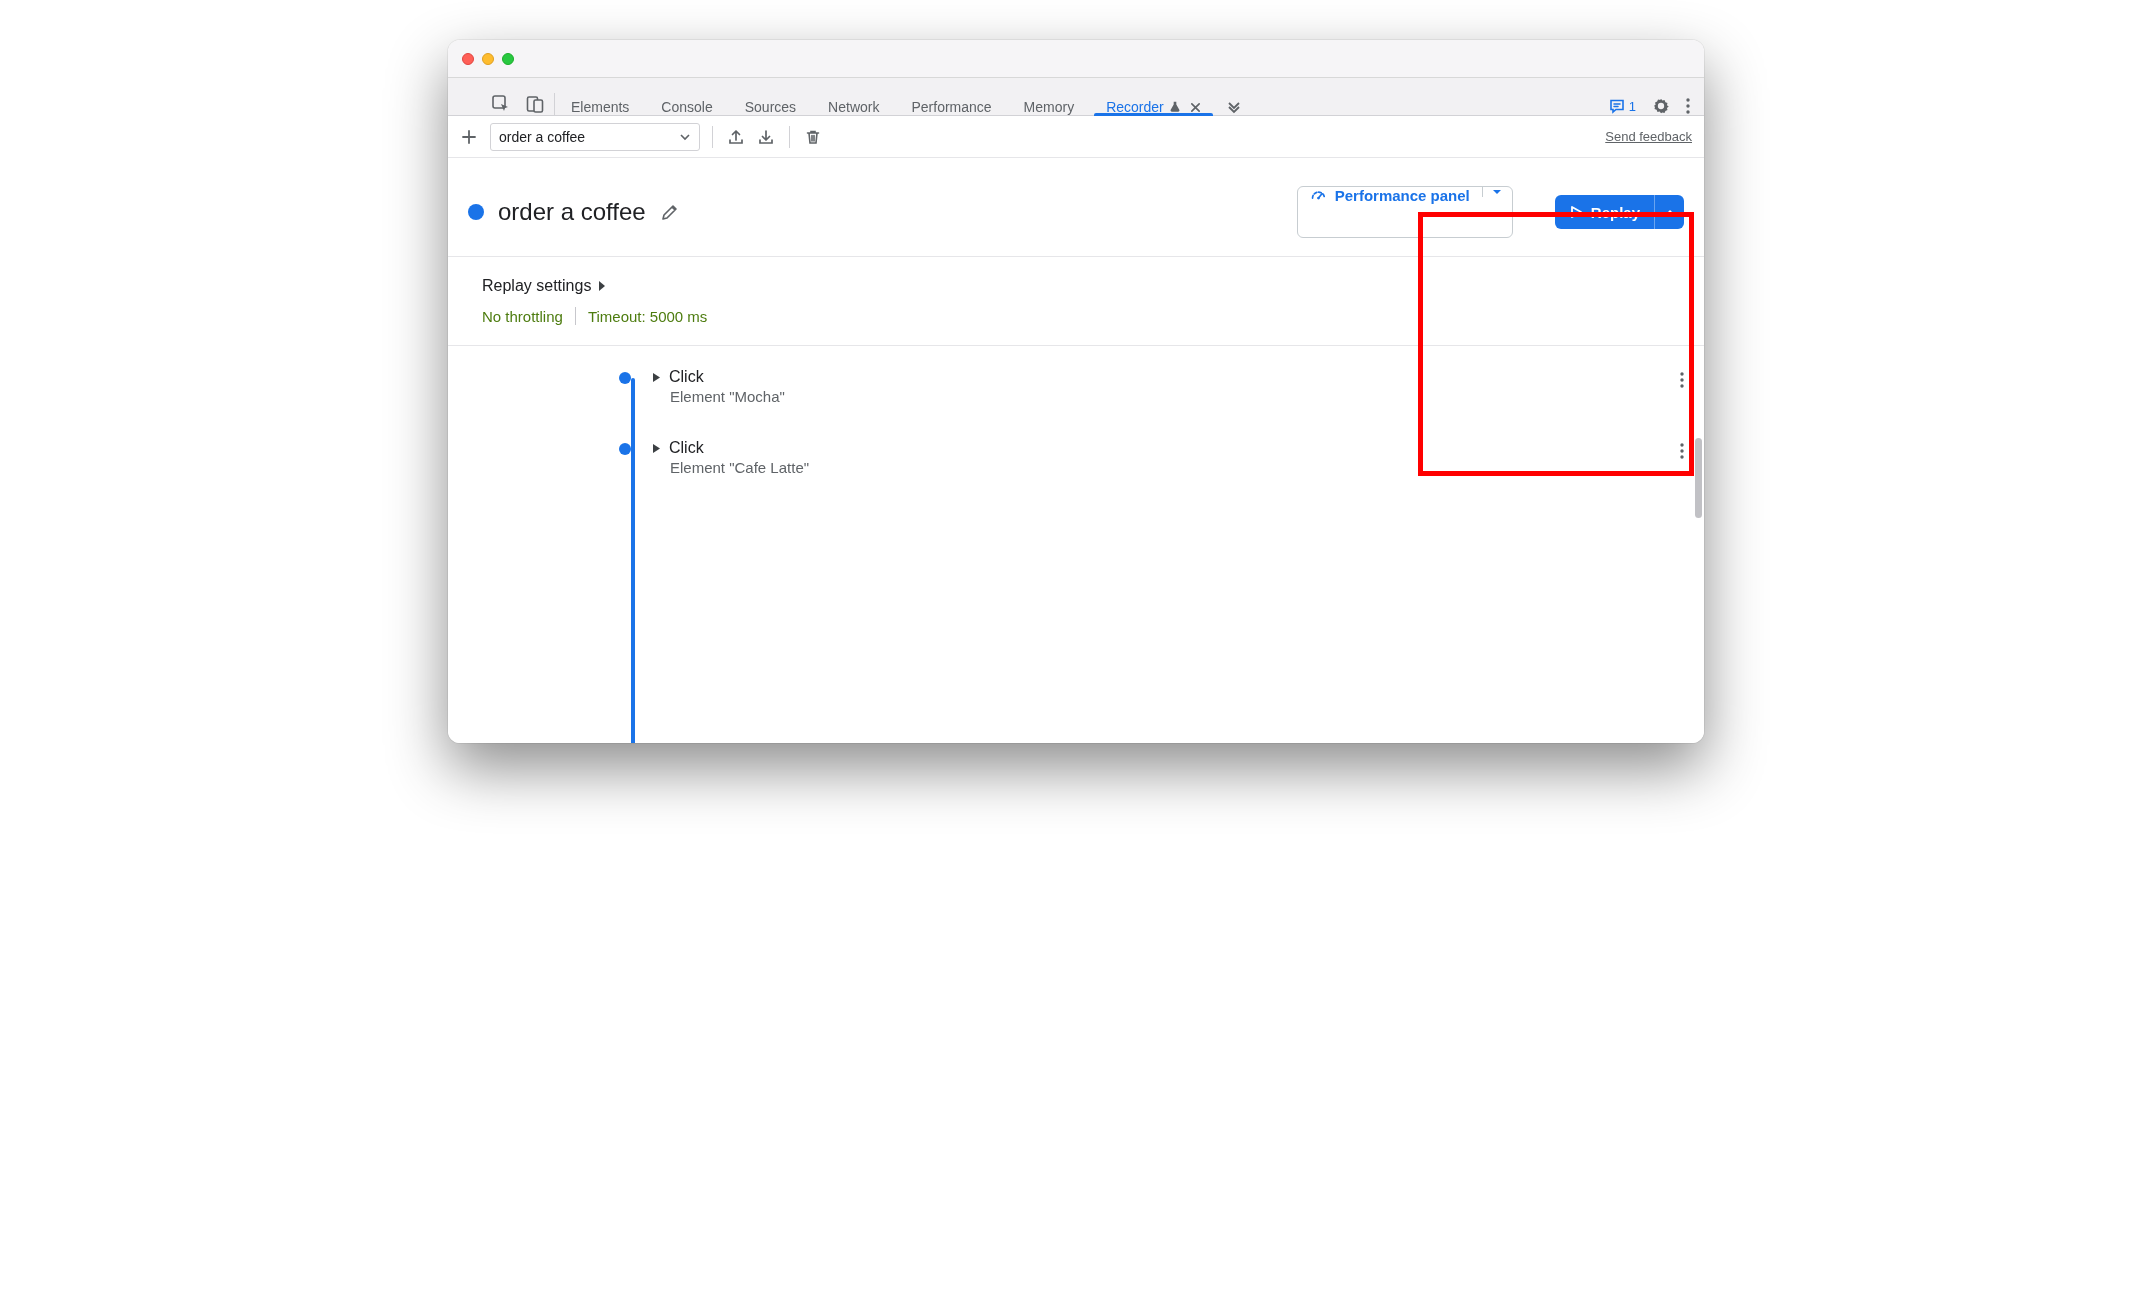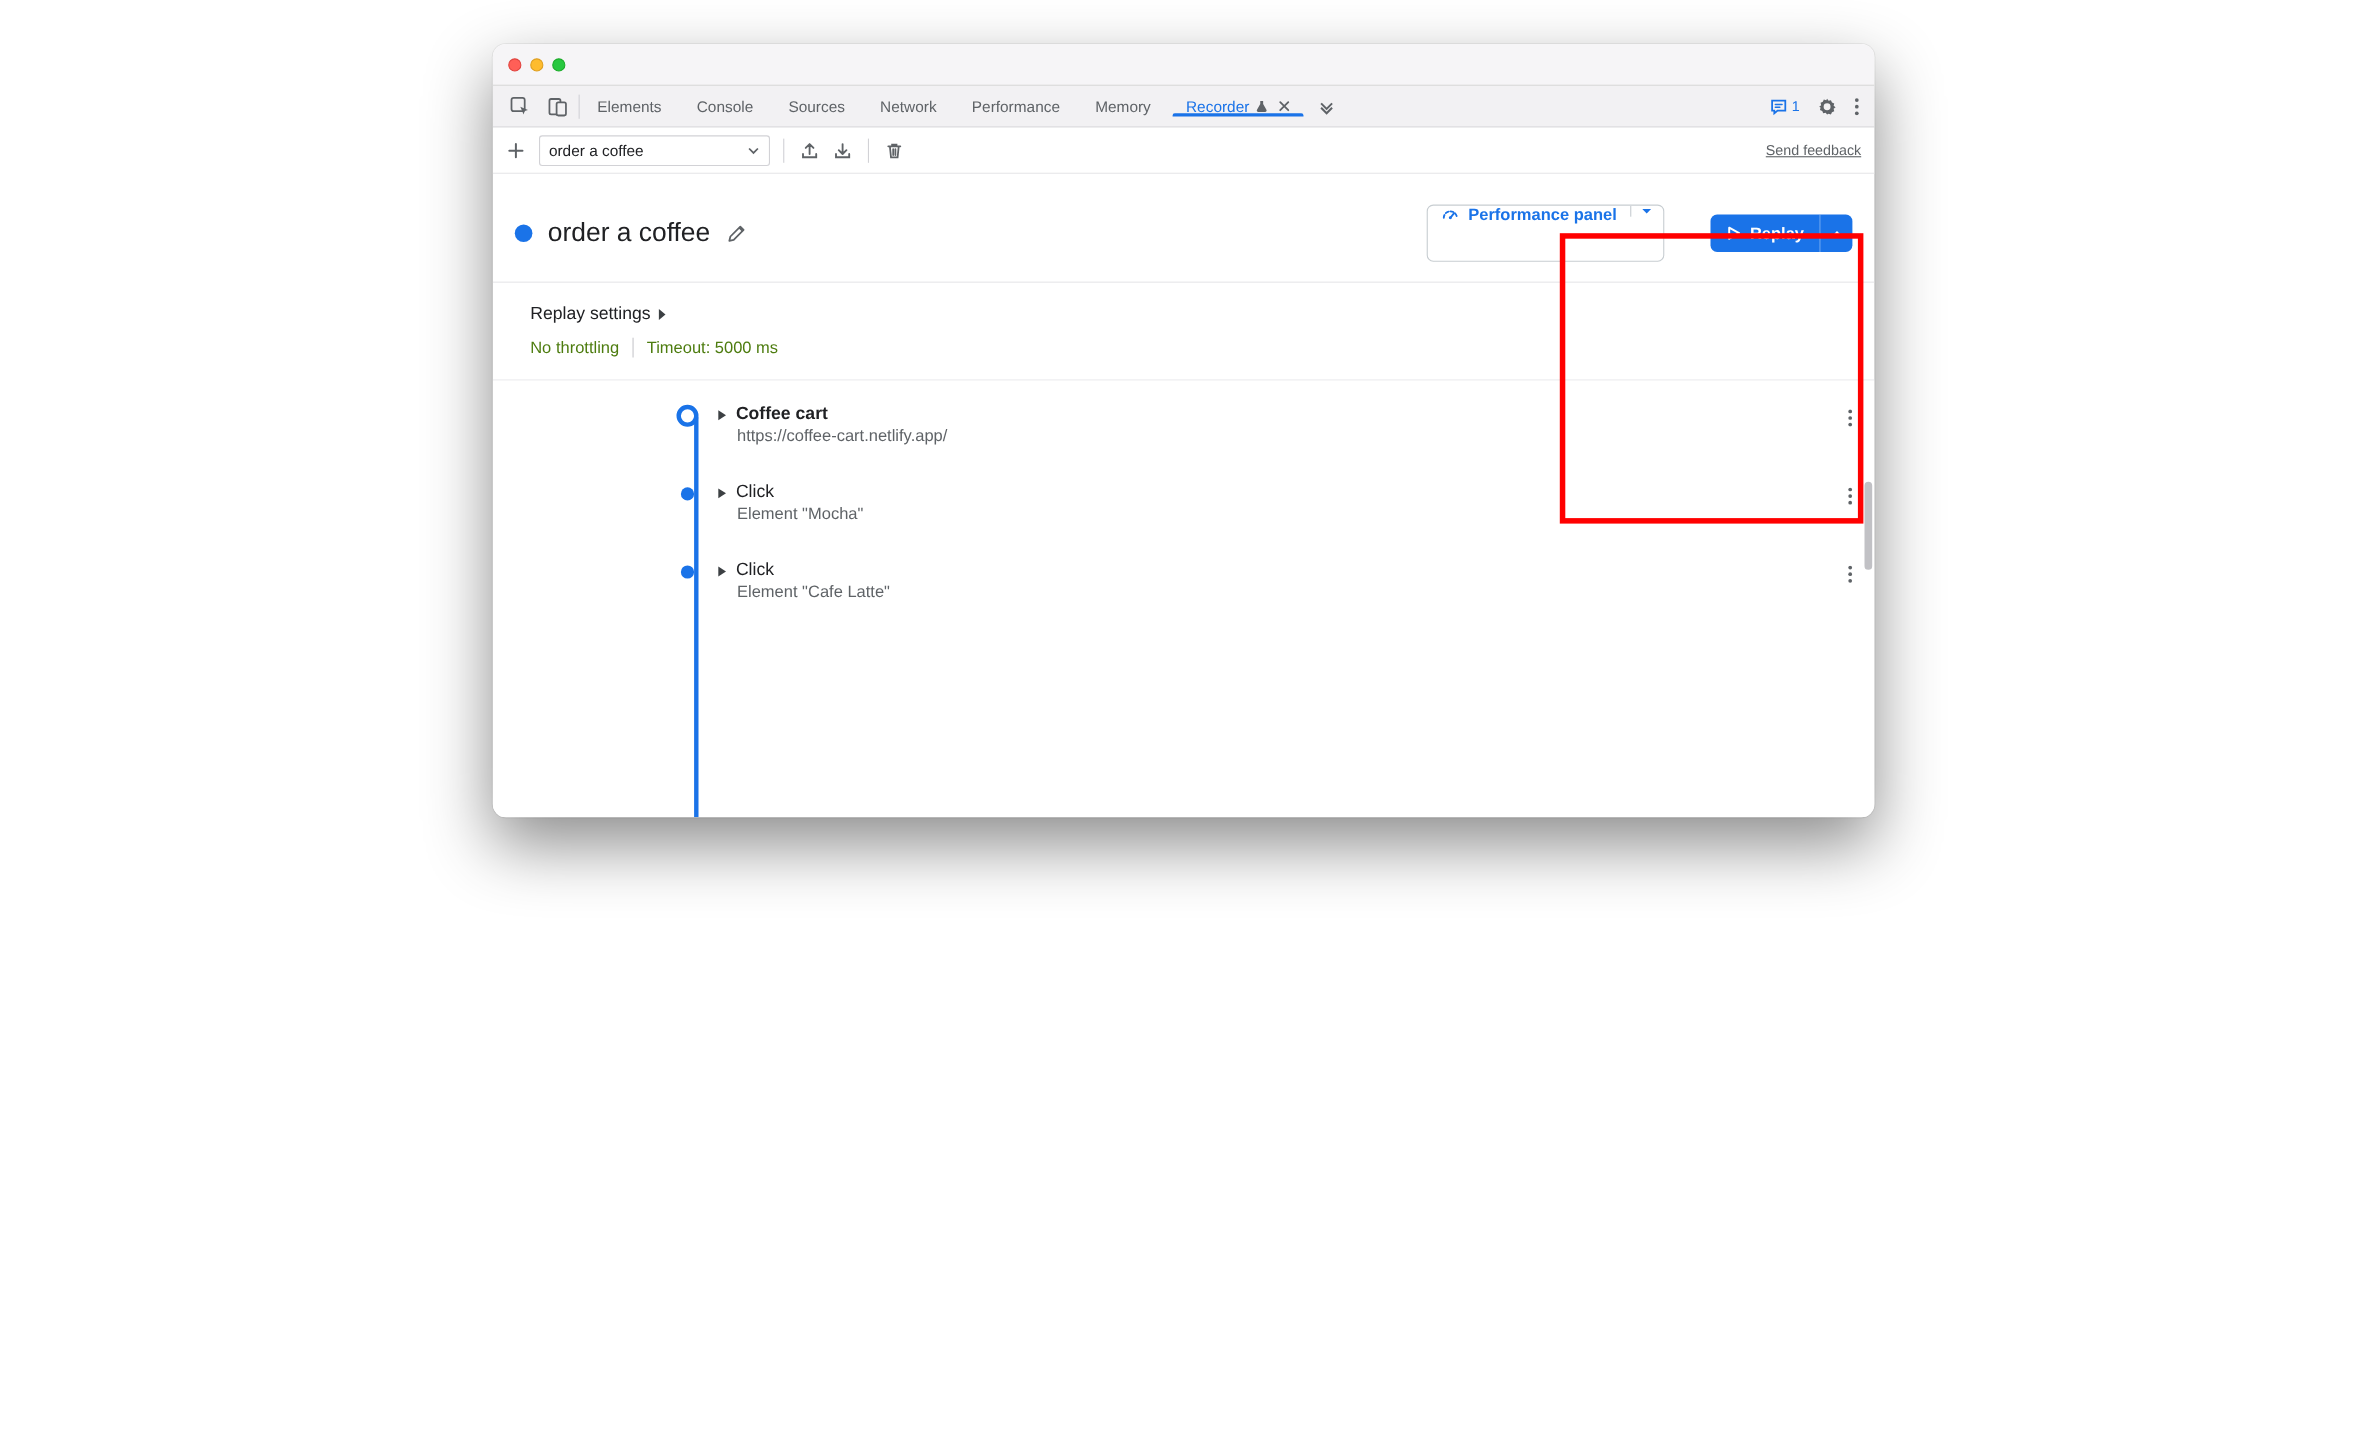--- a/index.html
+++ b/index.html
@@ -34,22 +34,23 @@
   .tl.min   { background: #febc2e; border: 1px solid #dfa022; }
   .tl.max   { background: #28c840; border: 1px solid #1dad2b; }
   .titlebar .title { position: absolute; left: 0; right: 0; text-align: center; font-size: 14px; font-weight: 600; color: #3a3a3a; pointer-events: none; }
 
   
   .tabbar {
     height: 38px;
     background: #f2f1f3;
     border-bottom: 1px solid #d2d2d6;
     display: flex;
-    align-items: center;
+    align-items: flex-end;
     flex: 0 0 auto;
+    padding-left: 28px;
   }
   .inspect-group { display: flex; align-items: center; padding: 0 8px 0 14px; border-right: 1px solid #d2d2d6; gap: 12px; }
   .icon-btn { width: 22px; height: 22px; display: flex; align-items: center; justify-content: center; color: #5f6367; cursor: pointer; }
   .tabs { display: flex; align-items: stretch; }
   .tab { display: flex; align-items: center; padding: 0 16px; font-size: 14px; color: #5f6367; cursor: pointer; position: relative; }
   .tab.active { color: #1a73e8; }
   .tab.active::after { content: ""; position: absolute; left: 4px; right: 4px; bottom: -1px; height: 3px; background: #1a73e8; border-radius: 2px 2px 0 0; }
   .tab .flask { margin-left: 4px; color: #5f6367; }
   .tab .close { margin-left: 8px; color: #5f6367; }
   .tab-overflow { display: flex; align-items: center; padding: 0 8px; color: #5f6367; cursor: pointer; }
@@ -359,41 +360,20 @@
     <div class="settings-detail">
       <span>No throttling</span>
       <span class="vsep"></span>
       <span>Timeout: 5000 ms</span>
     </div>
   </div>
 
   <div class="steps">
     <div class="rail"></div>
 
-    <div class="step first step-row">
-      <div class="node"></div>
-      <div class="content">
-        <div class="line1">
-          <span class="tri">
-              <svg width="9" height="11" viewBox="0 0 9 11">
-                <path d="M1 1 L8 5.5 L1 10 Z" fill="#3c4043"></path>
-              </svg>
-            </span>
-          <span class="title">Coffee cart</span>
-        </div>
-        <div class="sub">https://coffee-cart.netlify.app/</div>
-      </div>
-      <div class="more">
-        <svg width="4" height="16" viewBox="0 0 4 16">
-            <circle cx="2" cy="2" r="1.7" fill="currentColor"></circle>
-            <circle cx="2" cy="8" r="1.7" fill="currentColor"></circle>
-            <circle cx="2" cy="14" r="1.7" fill="currentColor"></circle>
-          </svg>
-      </div>
-    </div>
 
     <div class="step step-row">
       <div class="node"></div>
       <div class="content">
         <div class="line1">
           <span class="tri">
               <svg width="9" height="11" viewBox="0 0 9 11">
                 <path d="M1 1 L8 5.5 L1 10 Z" fill="#3c4043"></path>
               </svg>
             </span>

